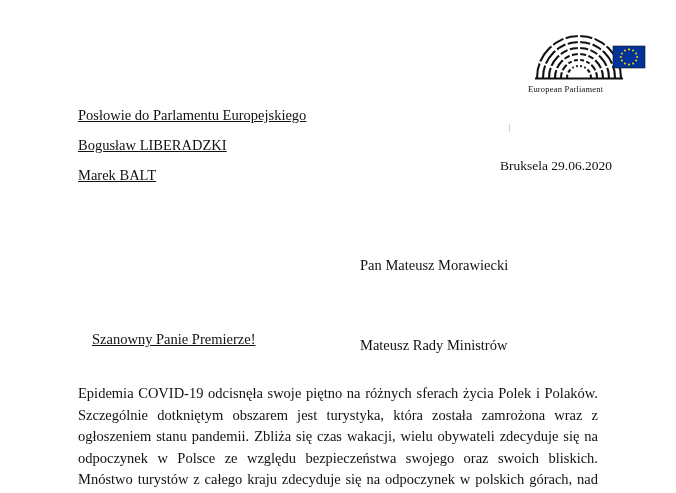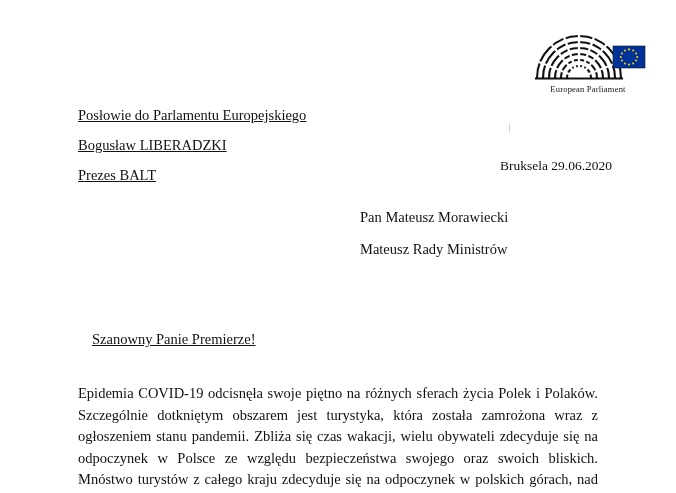--- a/index.html
+++ b/index.html
@@ -20,21 +20,21 @@
     height: 493px;
     background: #ffffff;
   }
 
   
   .letterhead {
     position: absolute;
     top: 30px;
     right: 28px;
     width: 120px;
-    text-align: center;
+    text-align: left;
   }
   .logo-mark {
     position: relative;
     width: 118px;
     height: 52px;
     margin: 0 auto;
   }
   .logo-svg { display: block; }
   .logo-caption {
     font-family: "Liberation Serif", serif;
@@ -62,21 +62,21 @@
     white-space: nowrap;
   }
 
   .recipient-block {
     position: absolute;
     left: 360px;
     top: 201px;
     font-size: 14.5px;
     line-height: 32px;
   }
-  .recipient-block .line { white-space: nowrap; }
+  .recipient-block .line { white-space: nowrap; margin-top: 48px; }
 
   .salutation {
     position: absolute;
     left: 92px;
     top: 331px;
     font-size: 14.5px;
     white-space: nowrap;
     text-decoration: underline;
   }
 
@@ -146,21 +146,21 @@
           <circle cx="95.9" cy="20.5" r="1.05"></circle>
         </g>
       </svg>
     </div>
     <div class="logo-caption">European Parliament</div>
   </div>
 
   <div class="addressee-block">
     <div class="line">Posłowie do Parlamentu Europejskiego</div>
     <div class="line">Bogusław LIBERADZKI</div>
-    <div class="line">Prezes BALT</div>
+    <div class="line">Marek BALT</div>
   </div>
 
   <div class="place-date">Bruksela 29.06.2020</div>
 
   <div class="recipient-block">
     <div class="line">Pan Mateusz Morawiecki</div>
     <div class="line">Mateusz Rady Ministrów</div>
   </div>
 
   <div class="salutation">Szanowny Panie Premierze!</div>

